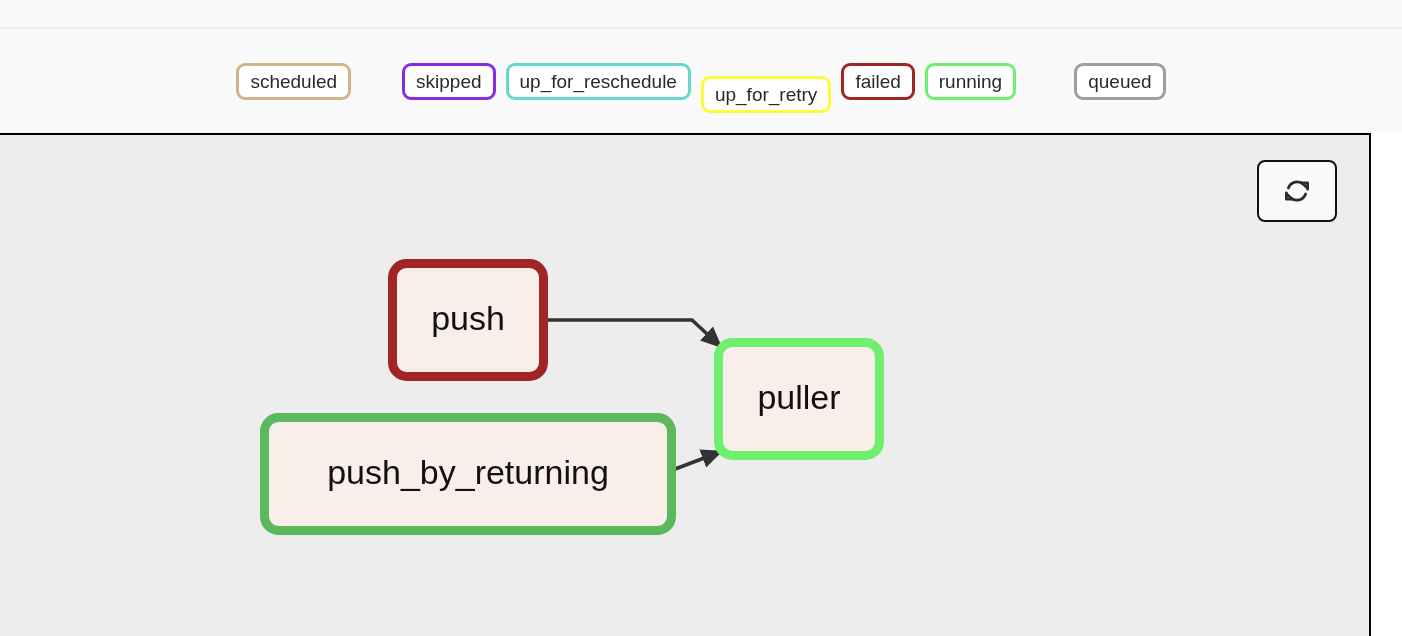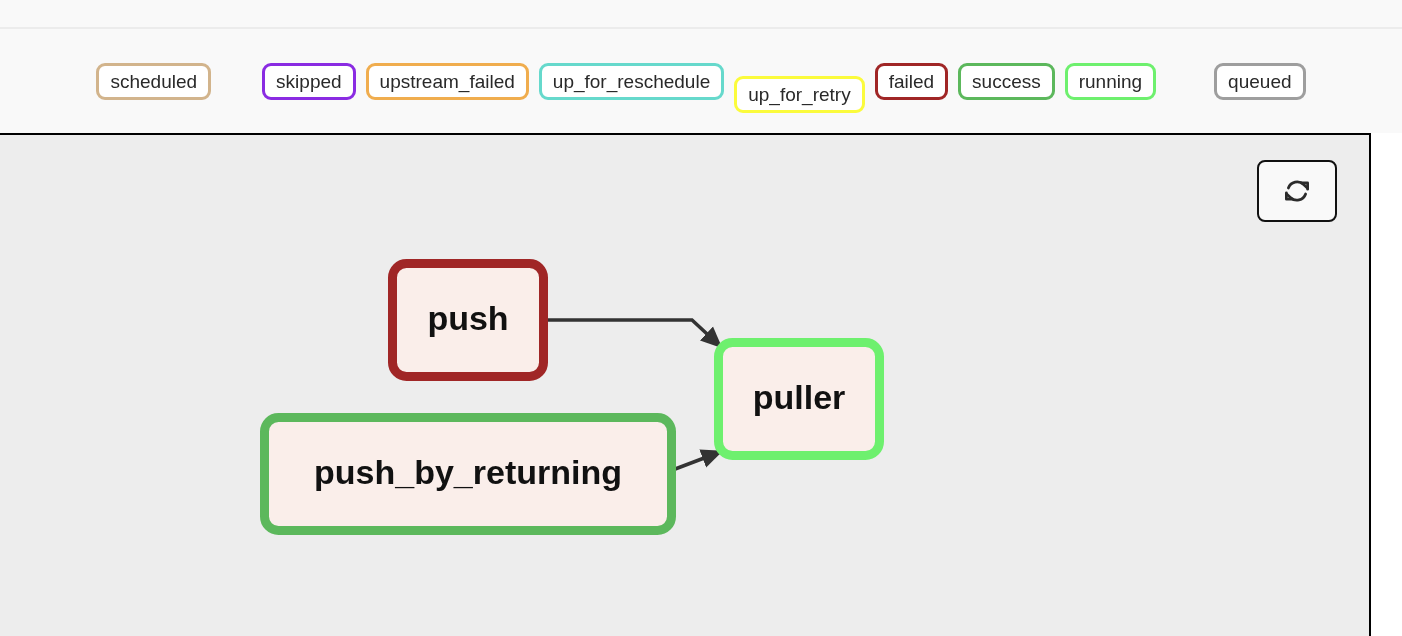--- a/index.html
+++ b/index.html
@@ -68,21 +68,20 @@
     position: absolute;
     left: 0;
     top: 133px;
     width: 1371px;
     height: 503px;
     background: #ededed;
     border: 2px solid #000000;
     border-left: none;
     border-bottom: none;
     overflow: hidden;
-    font-weight: bold;
   }
 
   .refresh-button {
     position: absolute;
     right: 32px;
     top: 25px;
     width: 80px;
     height: 62px;
     border: 2px solid #111111;
     border-radius: 8px;
@@ -127,34 +126,28 @@
   <div class="top-strip"></div>
   <div class="top-divider"></div>
 
   <div class="legend-bar" id="legend-bar">
       <div class="legend-pill" style="border-color: rgb(210, 180, 140);">
         <span>scheduled</span>
       </div>
       <div class="legend-pill" style="border-color: rgb(138, 43, 226); margin-left: 41px;">
         <span>skipped</span>
       </div>
-      <div class="legend-pill" style="border-color: rgb(240, 173, 78);">
-        <span>upstream_failed</span>
-      </div>
       <div class="legend-pill" style="border-color: rgb(102, 217, 204); padding-left: 11px;">
         <span>up_for_reschedule</span>
       </div>
       <div class="legend-pill" style="border-color: rgb(251, 251, 60); margin-top: 26px;">
         <span>up_for_retry</span>
       </div>
       <div class="legend-pill" style="border-color: rgb(160, 38, 38); text-align: right;">
         <span>failed</span>
-      </div>
-      <div class="legend-pill" style="border-color: rgb(92, 184, 92);">
-        <span>success</span>
       </div>
       <div class="legend-pill" style="border-color: rgb(110, 240, 110);">
         <span>running</span>
       </div>
       <div class="legend-pill" style="border-color: rgb(158, 158, 158); margin-left: 48px;">
         <span>queued</span>
       </div>
     </div>
 
   <div class="graph-panel">

